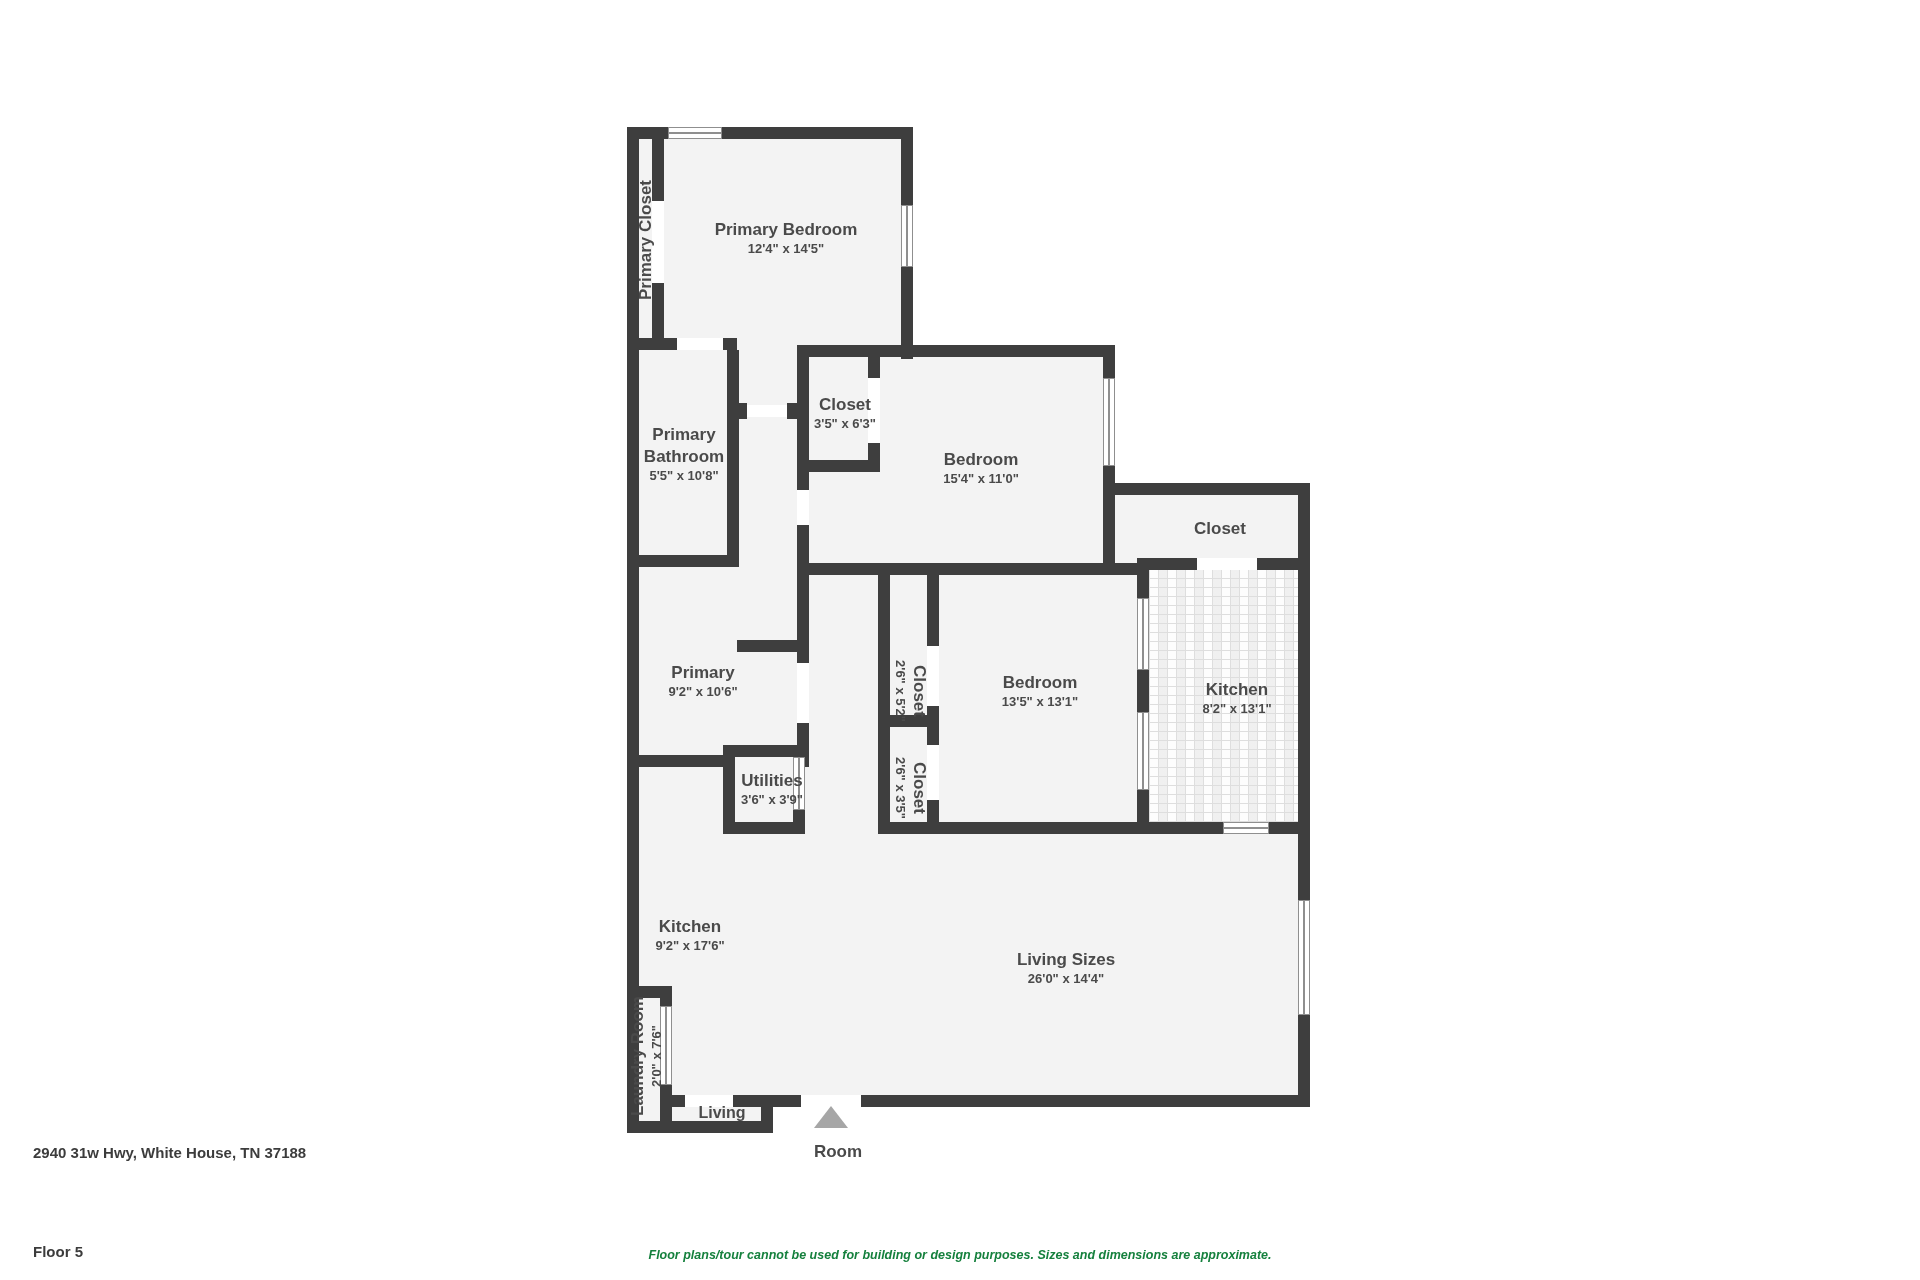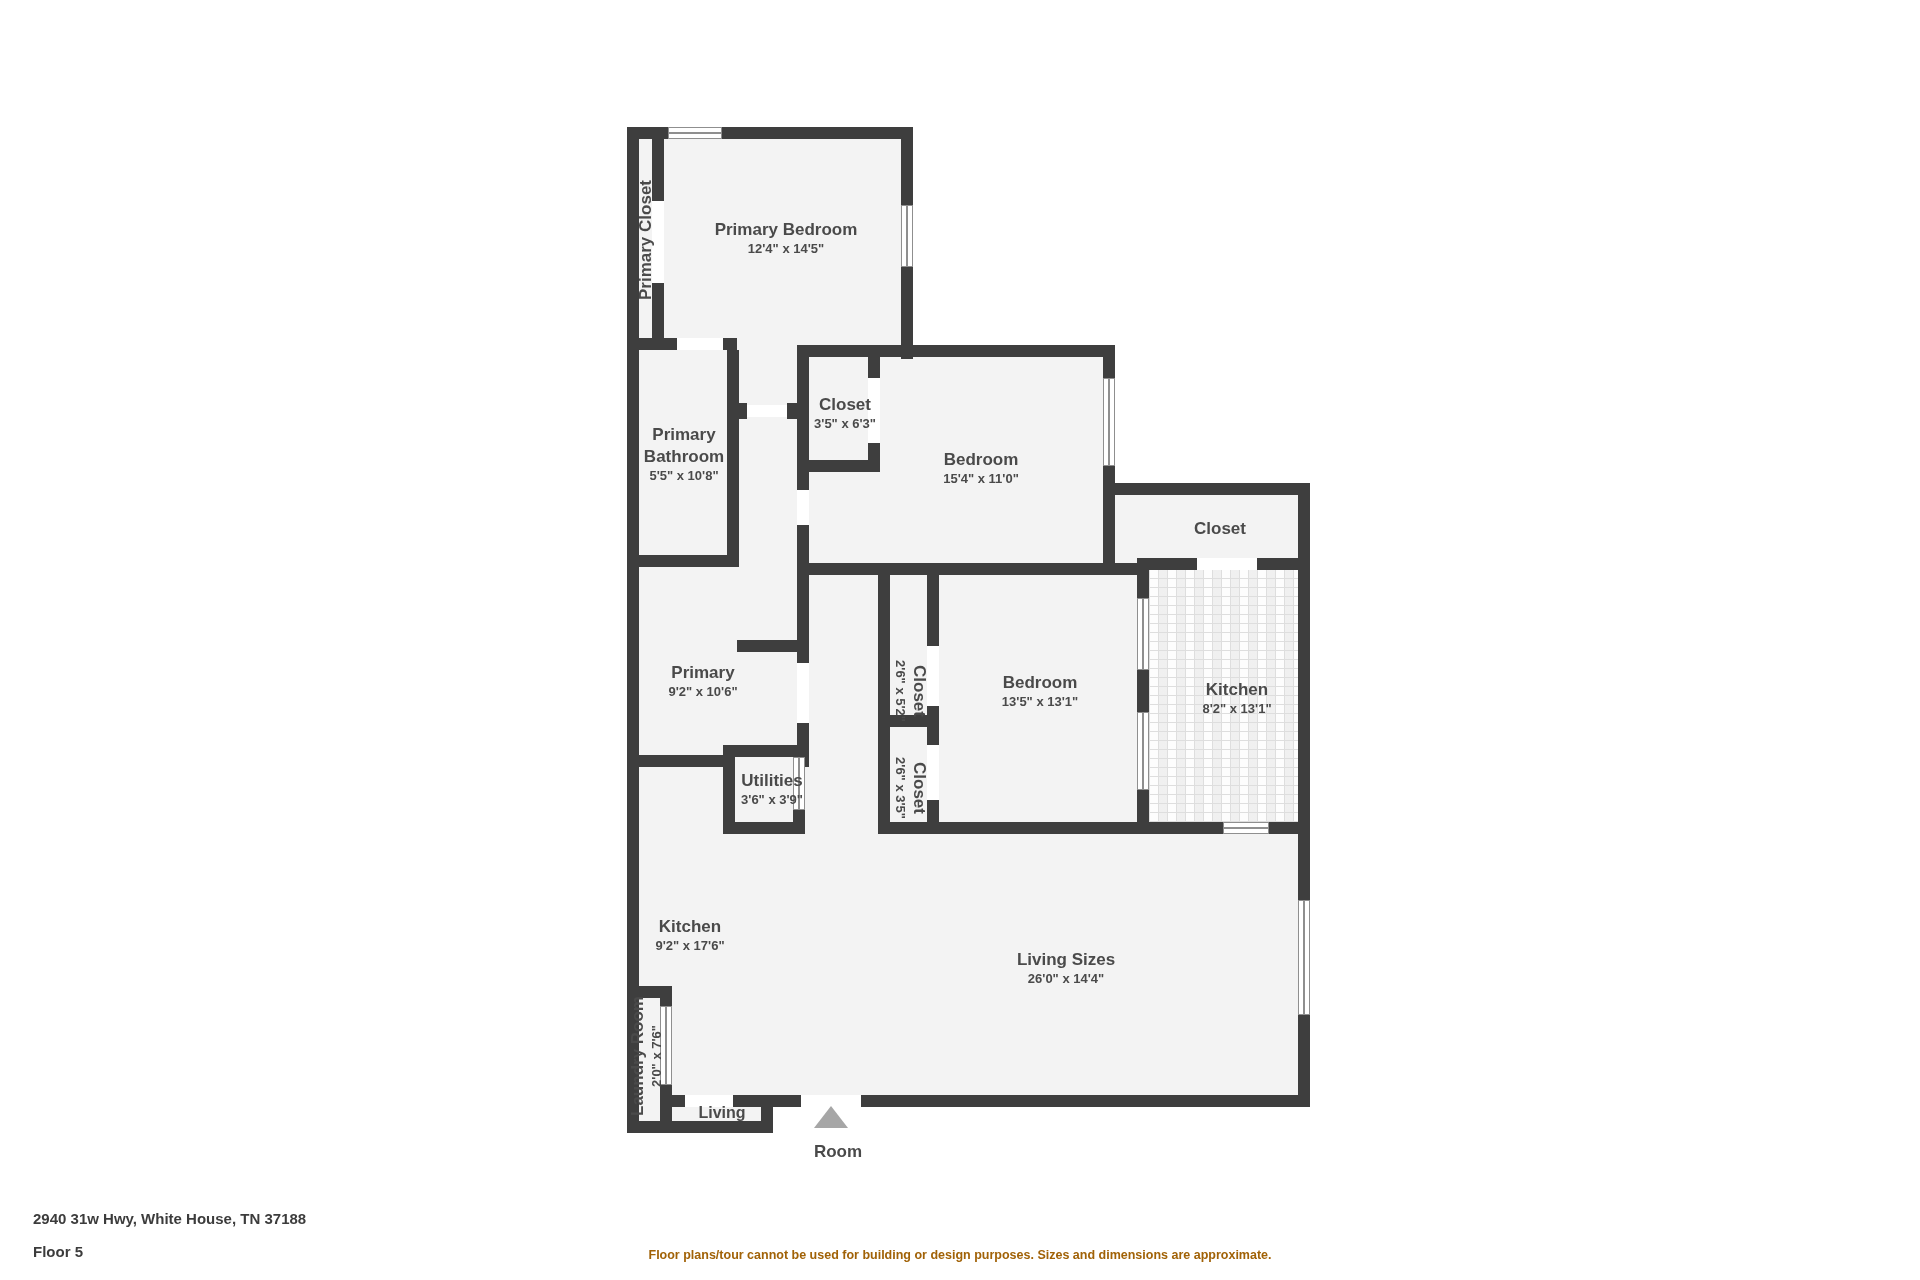--- a/index.html
+++ b/index.html
@@ -20,21 +20,21 @@
     color:#4a4a4a;line-height:1.3;white-space:nowrap;}
   .rot-ccw{transform:translate(-50%,-50%) rotate(-90deg);}
   .rot-cw{transform:translate(-50%,-50%) rotate(90deg);}
   .rname{font-weight:700;font-size:17px;}
   .rdims{font-weight:700;font-size:13px;}
   .wrap .rname{white-space:normal;width:118px;margin:0 auto;}
   .tri{position:absolute;width:0;height:0;border-left:17px solid transparent;
     border-right:17px solid transparent;border-bottom:22px solid #a6a6a6;}
   .addr{position:absolute;left:33px;font-weight:700;font-size:15px;color:#3c3c3c;}
   .disc{position:absolute;left:50%;transform:translateX(-50%);top:1248px;
-    font-weight:700;font-size:12.5px;color:#a16207;}
+    font-weight:700;font-size:12.5px;color:#15803d;font-style:italic;}
 </style>
 </head>
 <body>
 
 <div id="plan">
 
   <i class="f" style="left:627px;top:127px;width:286px;height:235px"></i>
   <i class="f" style="left:627px;top:338px;width:110px;height:229px"></i>
   <i class="f" style="left:737px;top:338px;width:70px;height:314px"></i>
   <i class="f" style="left:797px;top:345px;width:318px;height:230px"></i>
@@ -178,16 +178,16 @@
     <div class="rname">Laundry Room</div>
     <div class="rdims">2'0" x 7'6"</div>
   </div>
   <div class="label" style="left:722px;top:1113px">
     <div class="rname" style="font-size:16px">Living</div>
   </div>
   <div class="label" style="left:838px;top:1152px">
     <div class="rname">Room</div>
   </div>
 
-  <div class="addr" style="top:1210px">2940 31w Hwy, White House, TN 37188</div>
+  <div class="addr" style="top:1144px">2940 31w Hwy, White House, TN 37188</div>
   <div class="addr" style="top:1243px">Floor 5</div>
   <div class="disc">Floor plans/tour cannot be used for building or design purposes. Sizes and dimensions are approximate.</div>
 </div>
 
 </body></html>

